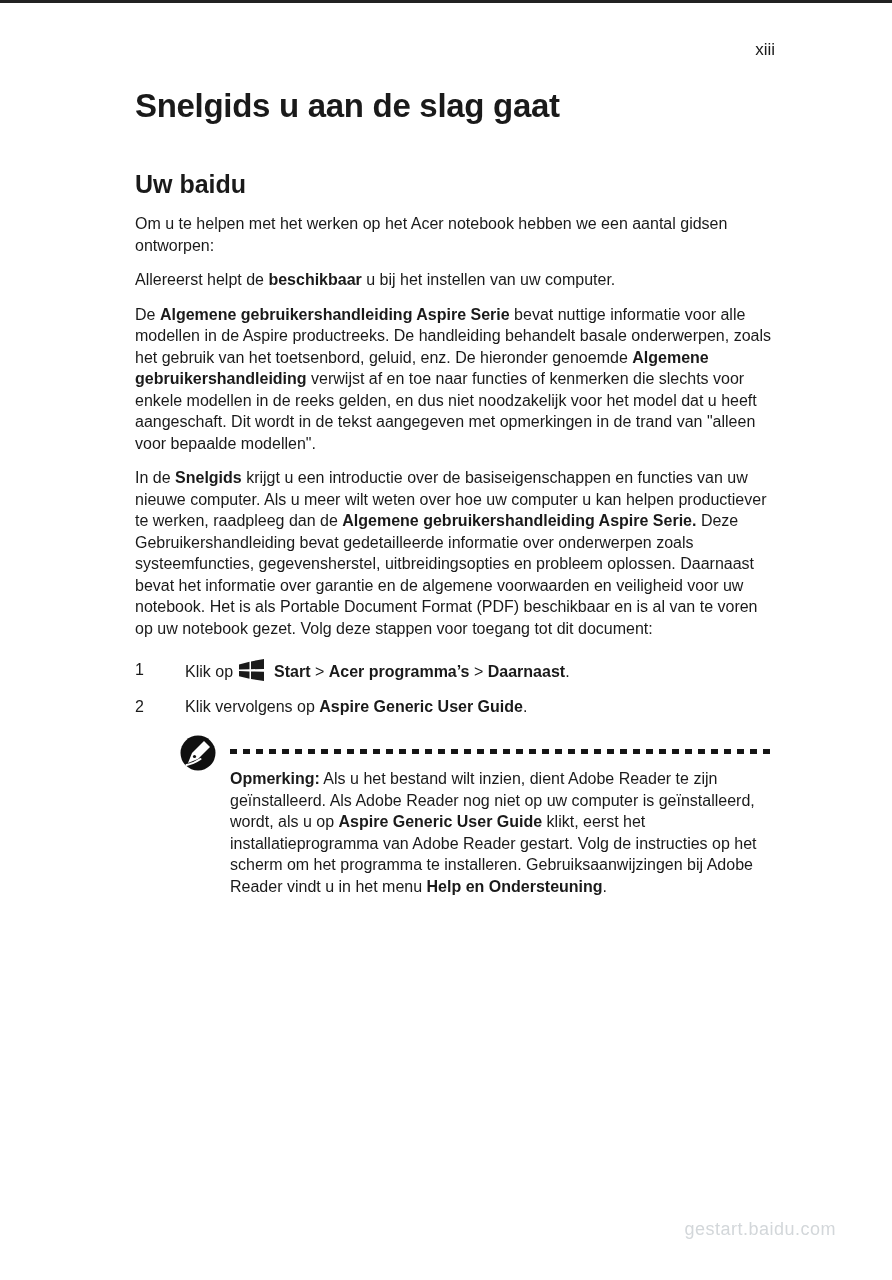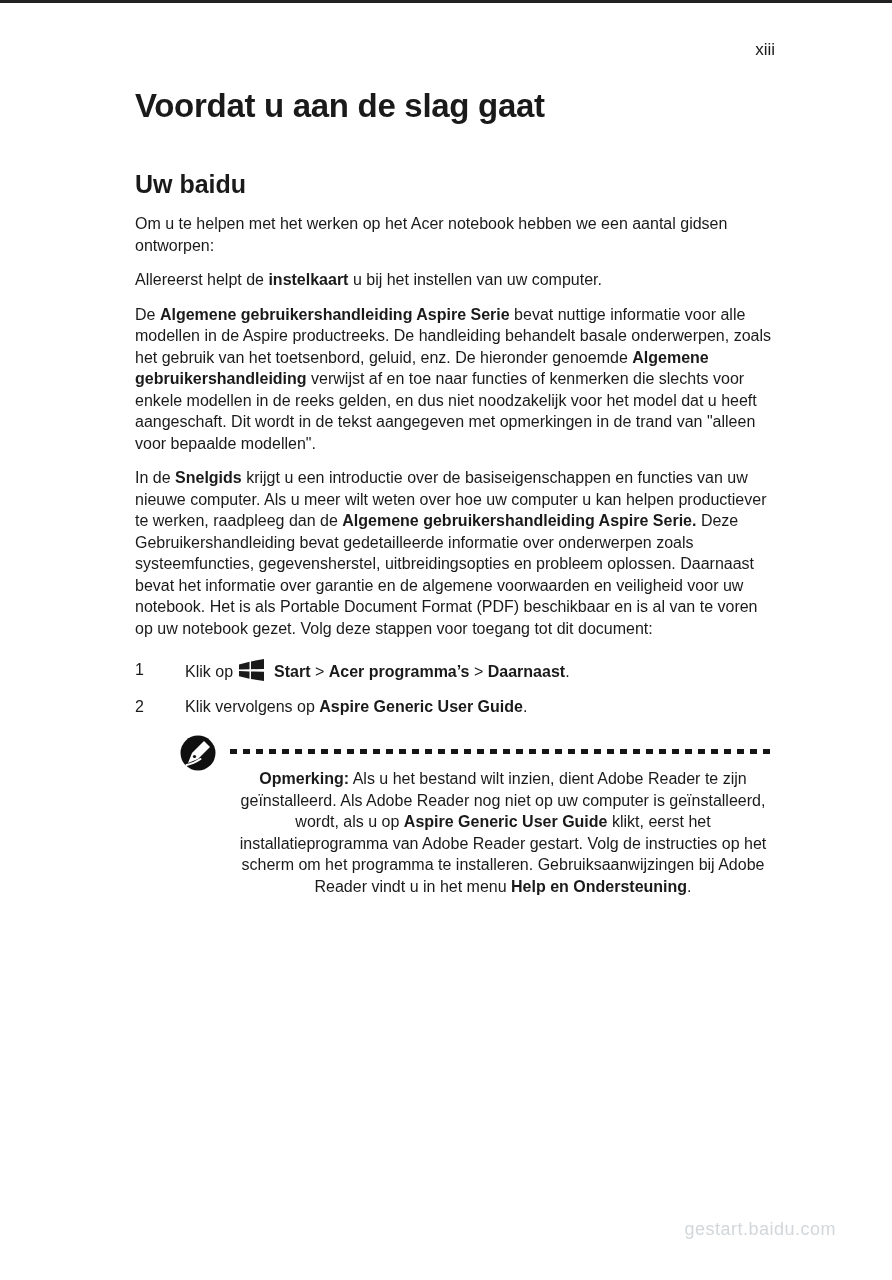--- a/index.html
+++ b/index.html
@@ -54,21 +54,20 @@
   .win-icon {
     display: inline-block;
     vertical-align: -4px;
     margin: 0 10px 0 6px;
   }
   .win-icon svg { display: inline-block; }
   .note {
     display: flex;
     margin-top: 20px;
     padding-left: 45px;
-    text-align: center;
   }
   .note-icon {
     flex: 0 0 36px;
     width: 36px; height: 36px;
     margin-right: 14px;
     margin-top: -2px;
   }
   .note-body { flex: 1; }
   .dashed-rule {
     height: 5px;
@@ -108,27 +107,27 @@
 </style>
 </head>
 <body>
 
 <div class="top-edge"></div>
 
 <div class="page-number">xiii</div>
 
 <div class="content">
 
-  <h1 class="doc-title">Voordat u aan de slag gaat</h1>
+  <h1 class="doc-title">Snelgids u aan de slag gaat</h1>
 
 
   <h2 class="section-heading">Uw baidu</h2>
 
   <p class="body-text"><span>Om u te helpen met het werken op het Acer notebook hebben we een aantal gidsen ontworpen:</span></p>
-  <p class="body-text"><span>Allereerst helpt de </span><span class="b">instelkaart</span><span> u bij het instellen van uw computer.</span></p>
+  <p class="body-text"><span>Allereerst helpt de </span><span class="b">beschikbaar</span><span> u bij het instellen van uw computer.</span></p>
   <p class="body-text"><span>De </span><span class="b">Algemene gebruikershandleiding Aspire Serie</span><span> bevat nuttige informatie voor alle modellen in de Aspire productreeks. De handleiding behandelt basale onderwerpen, zoals het gebruik van het toetsenbord, geluid, enz. De hieronder genoemde </span><span class="b">Algemene gebruikershandleiding</span><span> verwijst af en toe naar functies of kenmerken die slechts voor enkele modellen in de reeks gelden, en dus niet noodzakelijk voor het model dat u heeft aangeschaft. Dit wordt in de tekst aangegeven met opmerkingen in de trand van "alleen voor bepaalde modellen".</span></p>
   <p class="body-text"><span>In de </span><span class="b">Snelgids</span><span> krijgt u een introductie over de basiseigenschappen en functies van uw nieuwe computer. Als u meer wilt weten over hoe uw computer u kan helpen productiever te werken, raadpleeg dan de </span><span class="b">Algemene gebruikershandleiding Aspire Serie.</span><span> Deze Gebruikershandleiding bevat gedetailleerde informatie over onderwerpen zoals systeemfuncties, gegevensherstel, uitbreidingsopties en probleem oplossen. Daarnaast bevat het informatie over garantie en de algemene voorwaarden en veiligheid voor uw notebook. Het is als Portable Document Format (PDF) beschikbaar en is al van te voren op uw notebook gezet. Volg deze stappen voor toegang tot dit document:</span></p>
 
   <div class="steps">
     <div class="step">
       <span class="step-num">1</span>
       <span class="step-text">
         <span><span>Klik op</span></span><span class="win-icon"><svg width="25" height="22" viewBox="0 0 25 22">
               <g fill="#1a1a1a">
                 <path d="M0 5.5 L10.5 2.8 V10.2 L0 10.6 Z"></path>

